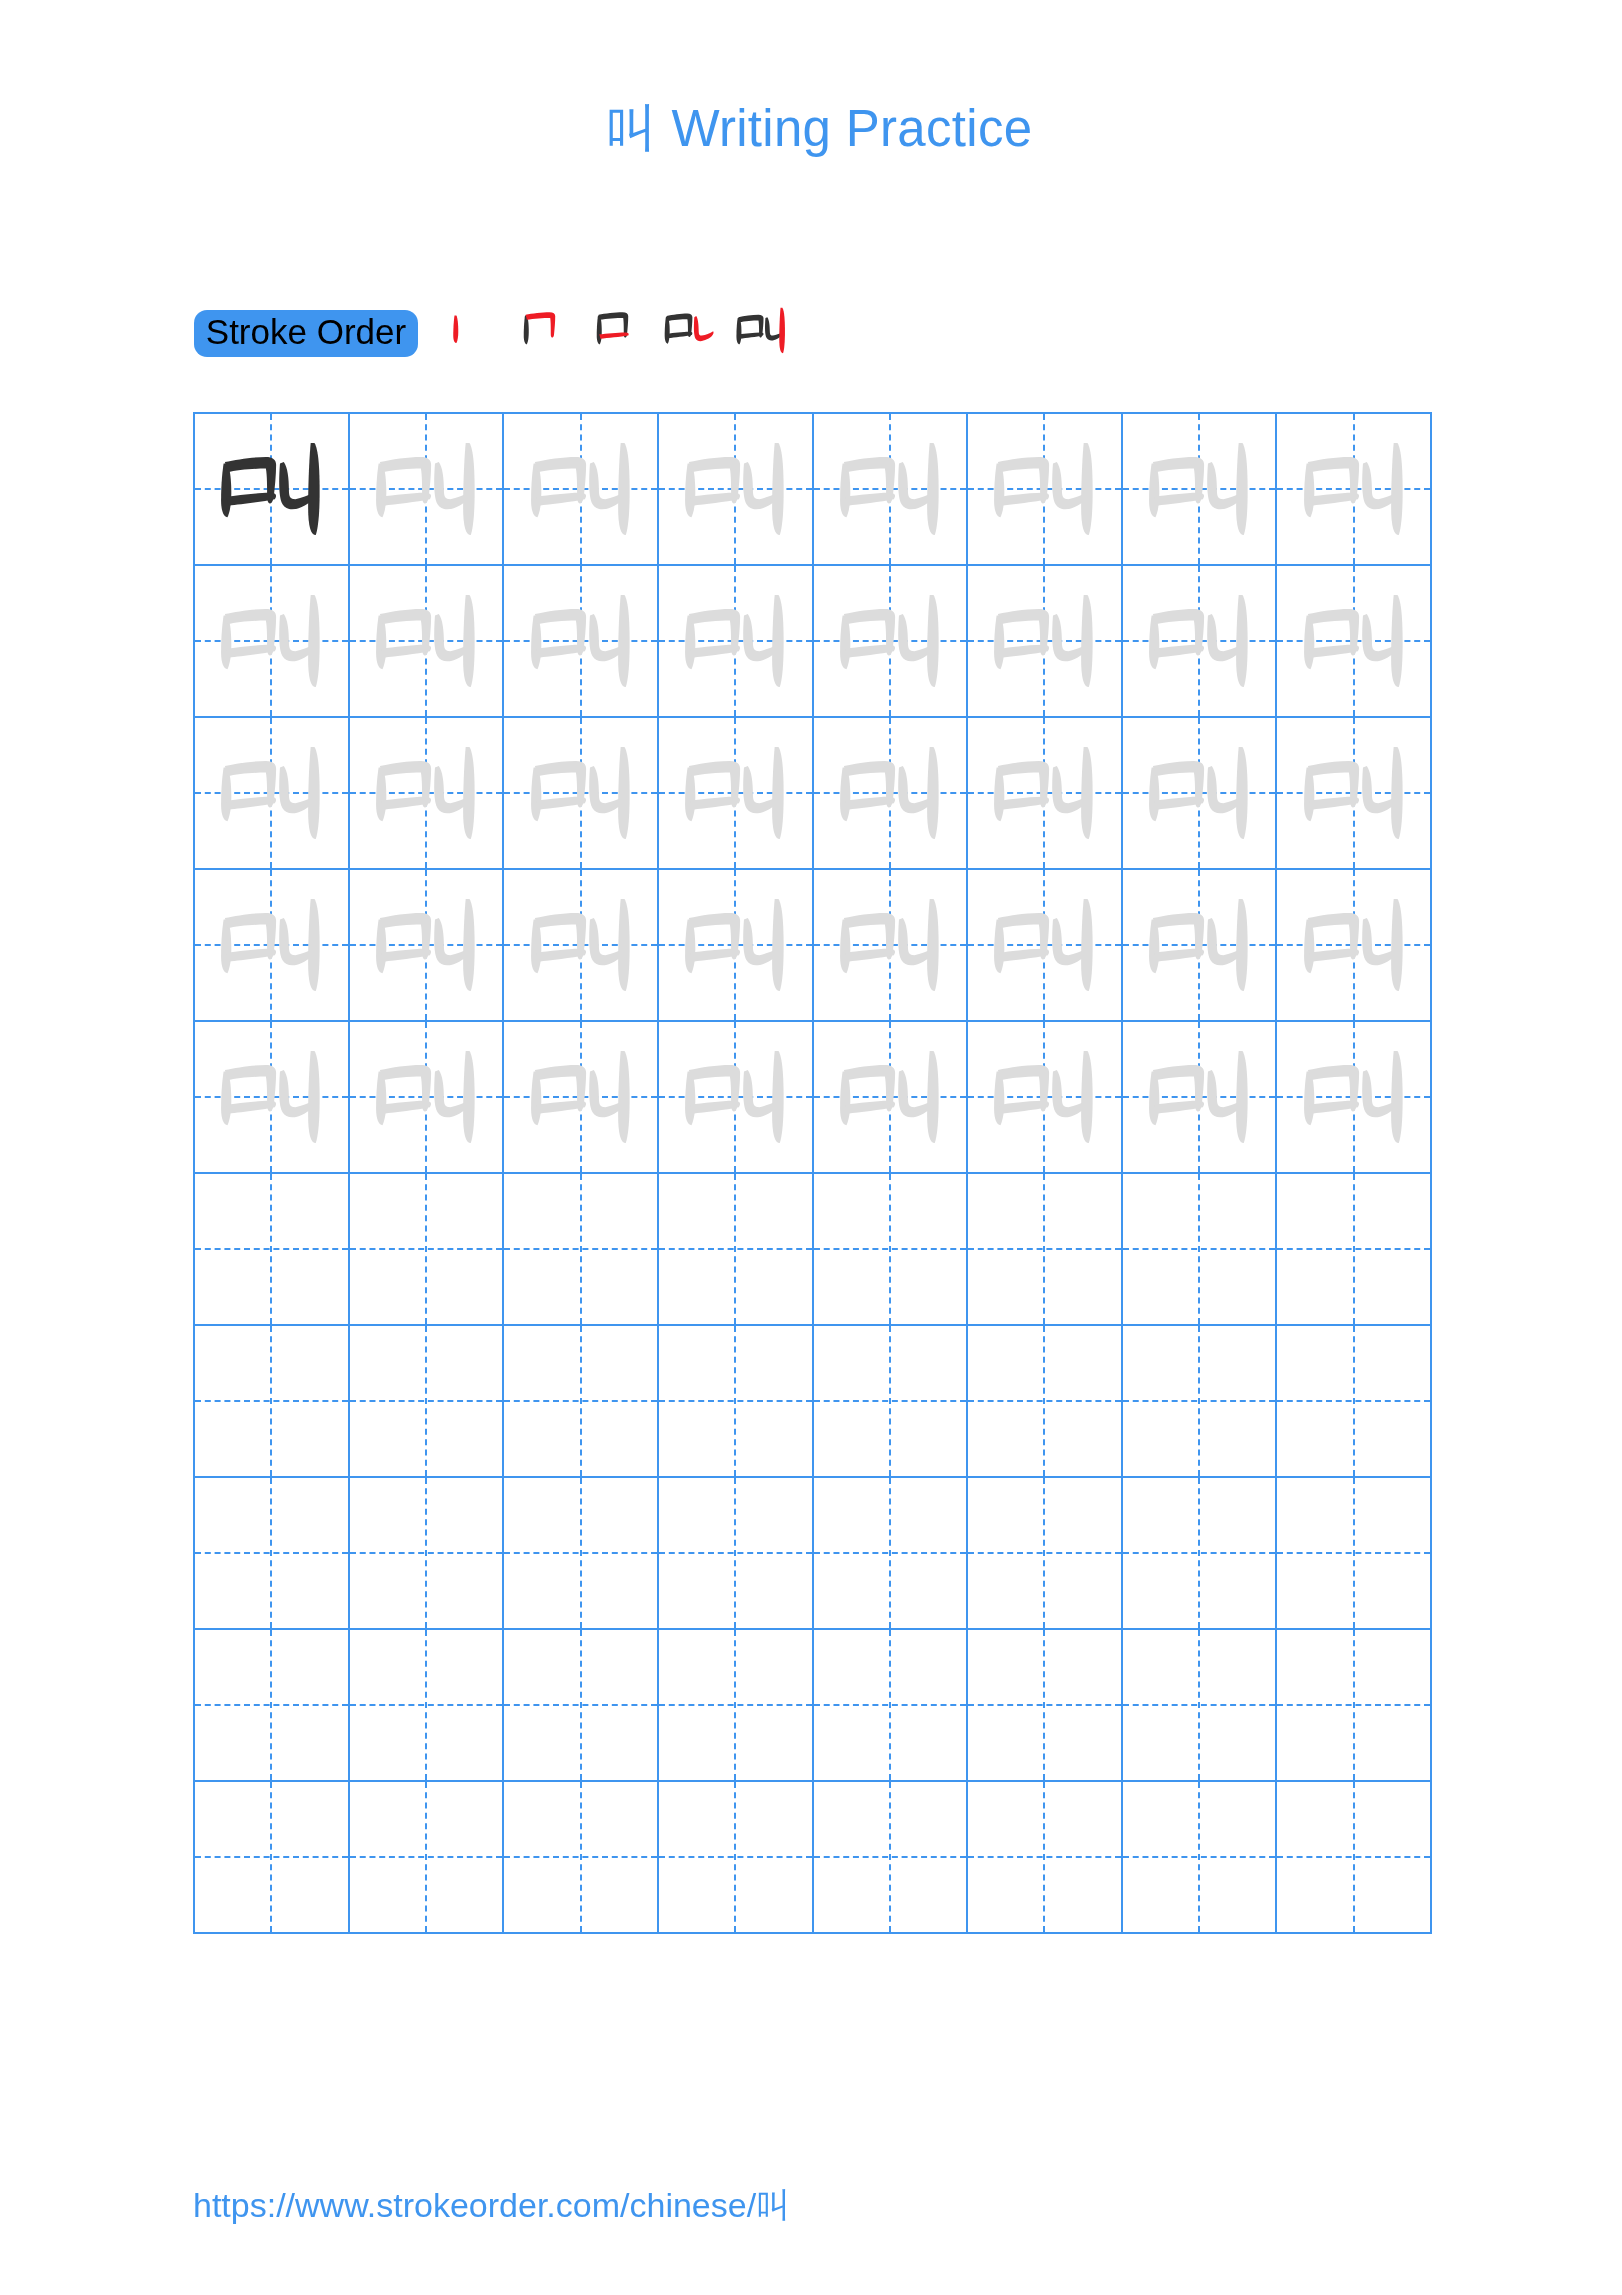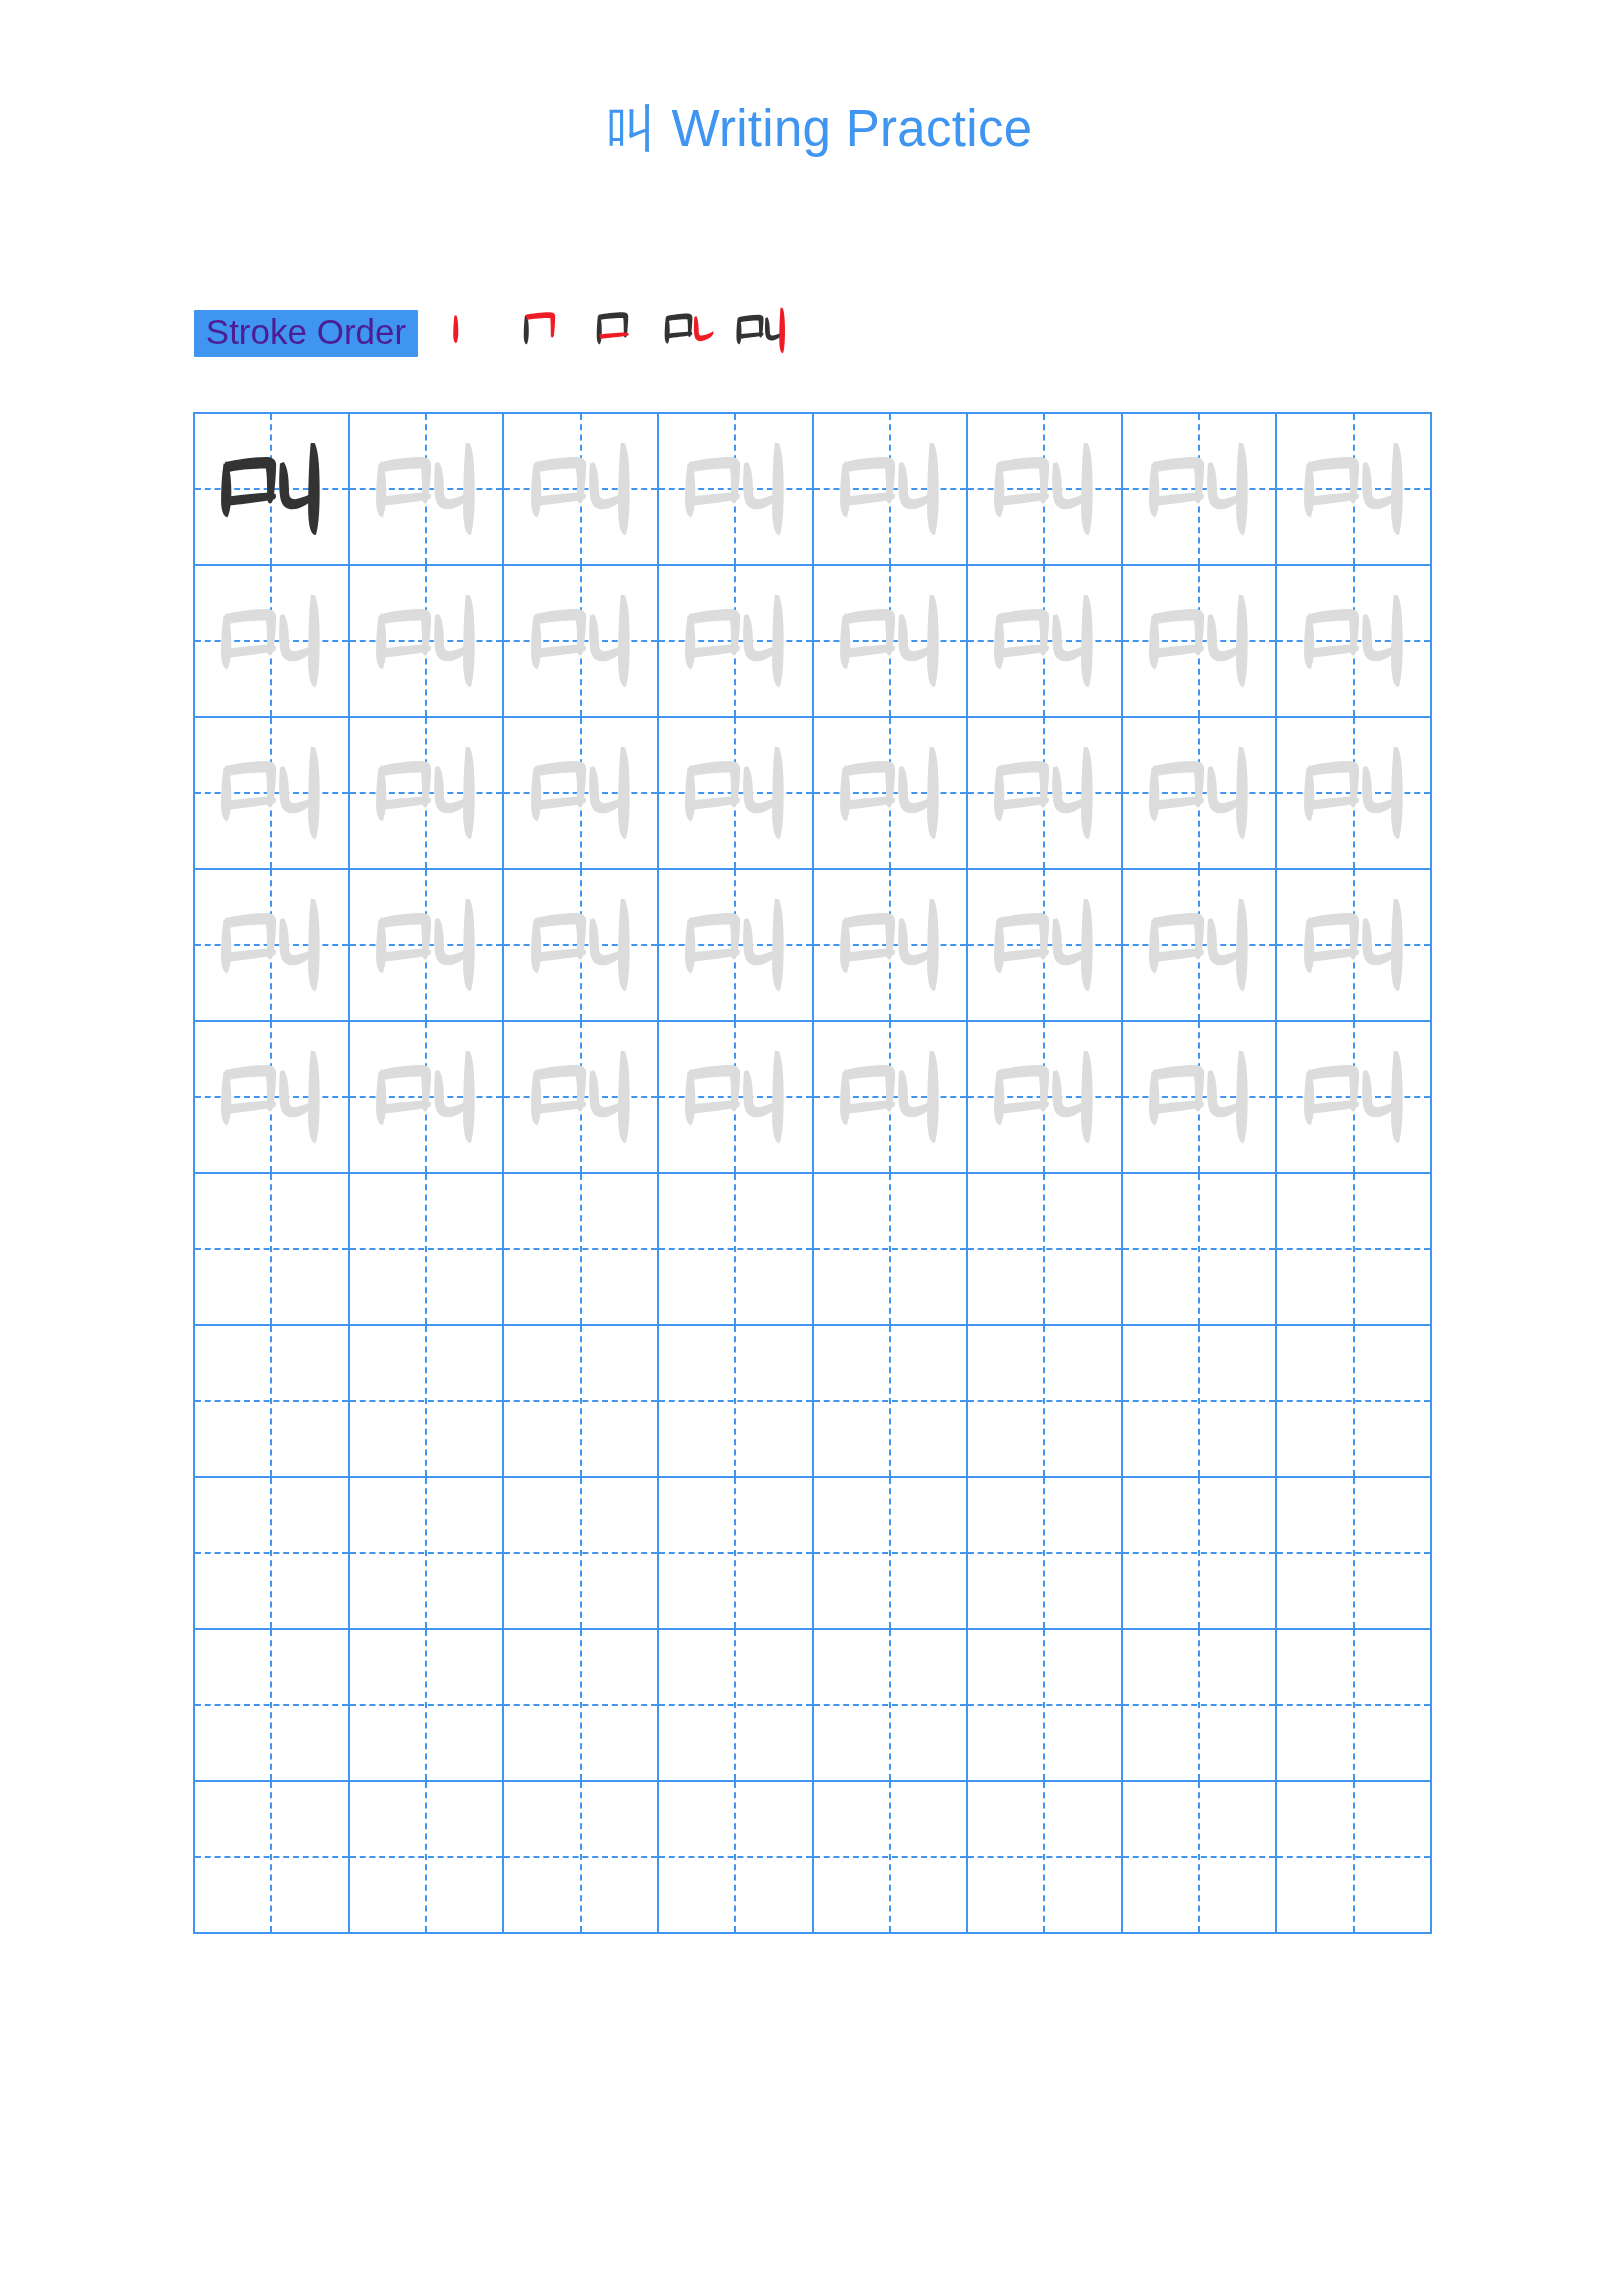--- a/index.html
+++ b/index.html
@@ -35,25 +35,25 @@
   .stroke-order-row {
     position: absolute;
     top: 302px;
     left: 194px;
     display: flex;
     align-items: center;
     height: 63px;
   }
   .stroke-order-badge {
     background: #3f95ef;
-    color: #4c1d95;
+    color: #000000;
     font-size: 35px;
     font-weight: 400;
     padding: 3.9px 11.8px 7.9px 11.8px;
-    border-radius: 1px;
+    border-radius: 13px;
     line-height: 1;
     white-space: nowrap;
   }
   .stroke-steps {
     display: flex;
     align-items: flex-end;
     margin-left: 14.4px;
   }
   .stroke-step {
     width: 73px;
@@ -697,14 +697,15 @@
     <div class="grid-cell row-end"></div>
     <div class="grid-cell row-end"></div>
     <div class="grid-cell row-end"></div>
     <div class="grid-cell row-end"></div>
     <div class="grid-cell row-end"></div>
     <div class="grid-cell row-end"></div>
     <div class="grid-cell col-group row-end"></div>
   </div>
 
 <div class="footer">
+  <a class="footer-url" href="#">https://www.strokeorder.com/chinese/叫</a>
 </div>
 
 
 </body></html>

